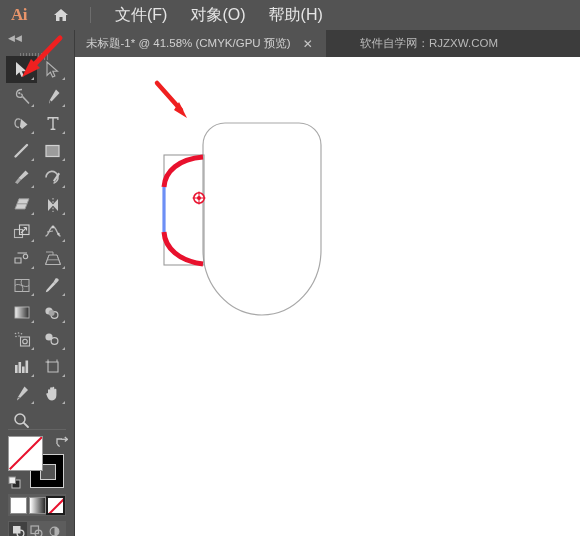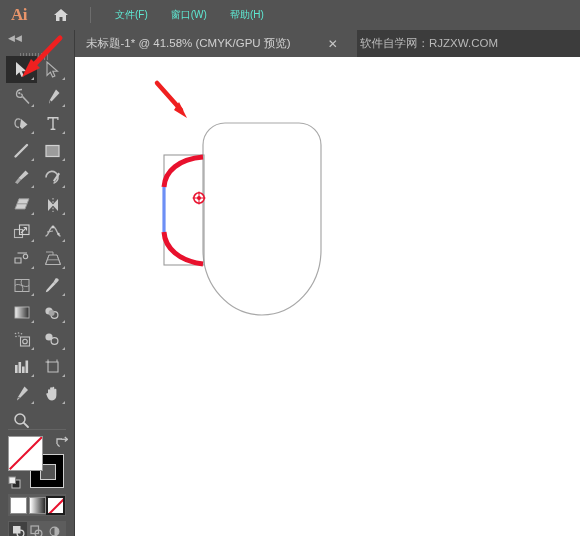--- a/index.html
+++ b/index.html
@@ -27,36 +27,35 @@
   }
   #home-btn{
     width:28px;height:30px;
     display:flex;align-items:center;justify-content:center;
     margin-left:4px;
   }
   .menu-sep{
     width:1px;height:16px;background:#6d6d6d;margin:0 8px 0 6px;
   }
   .menu-item{
-    color:#5eead4;font-size:10px;
+    color:#e5e5e5;font-size:16px;
     padding:0 7px;height:30px;line-height:30px;
     white-space:nowrap;cursor:default;
   }
 
   
   #tabbar{
     position:absolute;left:0;top:30px;width:580px;height:27px;
     background:#3c3c3c;
   }
   #tab-active{
     position:absolute;left:74px;top:0;height:27px;
     background:#535353;
     display:flex;align-items:center;
-    padding:0 9px 0 12px;
-    gap:25px;
+    padding:0 3px 0 12px;
   }
   #tab-active .tab-label{
     color:#d0d0d0;font-size:11.5px;white-space:nowrap;
   }
   #tab-close{
     margin:0 10px 0 12px;
     color:#c8c8c8;font-size:12px;line-height:1;
     cursor:pointer;
     font-family:"DejaVu Sans",sans-serif;
   }
@@ -182,21 +181,21 @@
 
 <div id="menubar">
   <div id="ai-logo">Ai</div>
   <div id="home-btn">
     <svg width="16" height="16" viewBox="0 0 16 16">
       <path d="M8 2 L15 8 L13 8 L13 14 L9.5 14 L9.5 10 L6.5 10 L6.5 14 L3 14 L3 8 L1 8 Z" fill="#d6d6d6"></path>
     </svg>
   </div>
   <div class="menu-sep"></div>
   <div class="menu-item">文件(F)</div>
-  <div class="menu-item">窗口(W)</div>
+  <div class="menu-item">对象(O)</div>
   <div class="menu-item">帮助(H)</div>
 </div>
 
 <div id="tabbar">
   <div id="tab-active">
     <span class="tab-label">未标题-1* @ 41.58% (CMYK/GPU 预览)</span>
     <span id="tab-close">✕</span>
   </div>
   <div id="tab-secondary">
     <span class="tab-label">软件自学网：RJZXW.COM</span>

